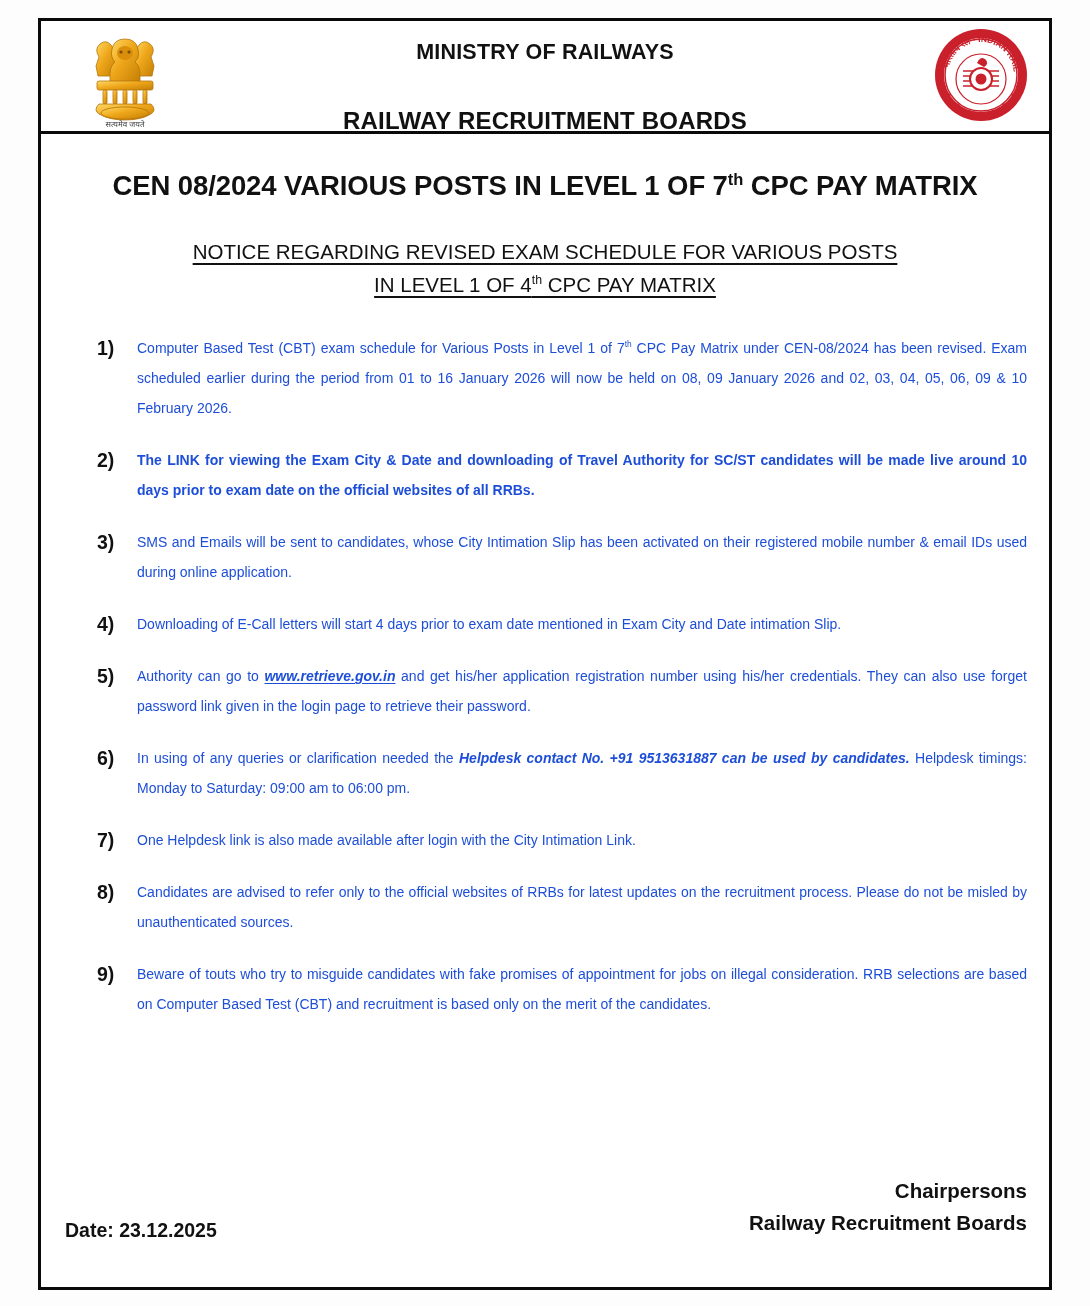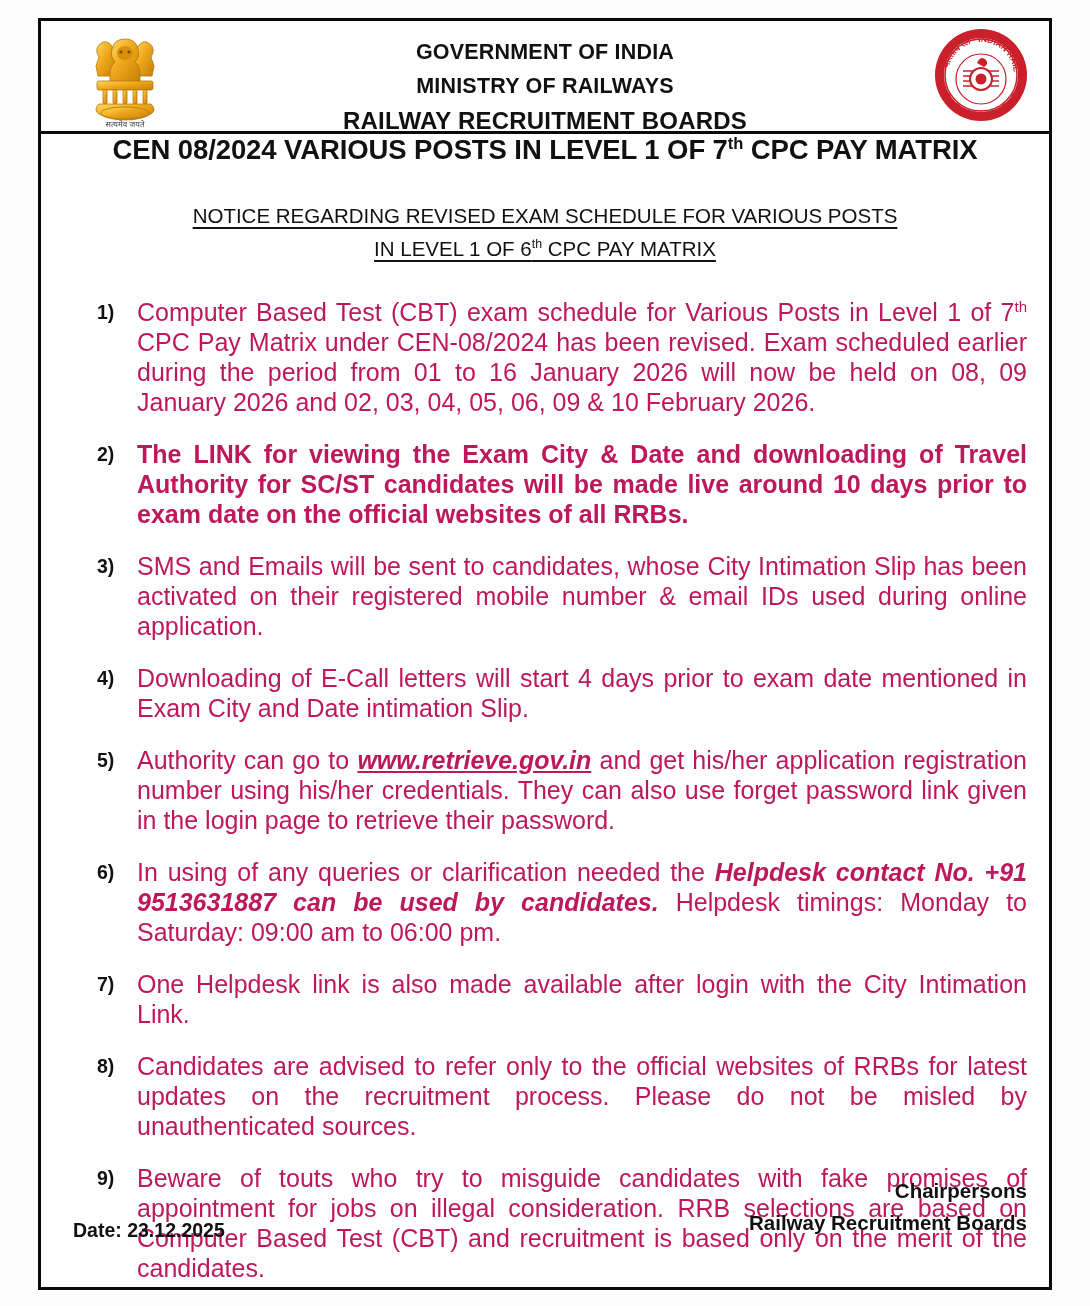--- a/index.html
+++ b/index.html
@@ -86,20 +86,21 @@
   
   .body-area {
     padding: 0;
     position: relative;
   }
 
   .doc-title {
     text-align: center;
     font-weight: bold;
     font-size: 27.5px;
+    margin-top: 36px;
     letter-spacing: -0.1px;
     color: #111;
   }
   .doc-subtitle {
     text-align: center;
     font-weight: normal;
     font-size: 20.5px;
     margin-top: 33px;
     line-height: 33px;
     color: #111;
@@ -126,40 +127,40 @@
   }
   .item .num {
     flex: 0 0 40px;
     font-weight: bold;
     font-size: 19.5px;
     line-height: 30px;
     color: #111;
   }
   .item .txt {
     flex: 1 1 auto;
-    font-size: 25px;
+    font-size: 14px;
     line-height: 30px;
     text-align: justify;
-    color: #be185d;
+    color: #1d4ed8;
     hyphens: none;
   }
   .item.bold .txt { font-weight: bold; }
 
   .lnk {
     font-weight: bold;
     font-style: italic;
     text-decoration: underline;
     text-underline-offset: 2px;
   }
   .bi { font-weight: bold; font-style: italic; }
 
   
   .footer {
     position: absolute;
-    left: 8px;
+    left: 0;
     right: 0;
     bottom: 20px;
     height: 92px;
   }
   .sign-block {
     position: absolute;
     right: 22px;
     top: 0;
     text-align: right;
     font-weight: bold;
@@ -216,21 +217,20 @@
             <rect x="64" y="63" width="4" height="14" rx="1.5"></rect>
 
             <path d="M20 77 q-6 6 0 10 q10 6 26 6 q16 0 26 -6 q6 -4 0 -10 z"></path>
             <ellipse cx="46" cy="86" rx="24" ry="6"></ellipse>
           </g>
           <text x="46" y="100" font-size="8" text-anchor="middle" fill="#3b3b3b" font-family="'Liberation Sans', sans-serif">सत्यमेव जयते</text>
         </svg>
       </div>
 
       <div class="header-titles">
-        <div class="hdr-line1">GOVERNMENT OF INDIA</div>
         <div class="hdr-line2">MINISTRY OF RAILWAYS</div>
       </div>
       <div class="hdr-line3">RAILWAY RECRUITMENT BOARDS</div>
 
       <div class="emblem-right">
         <svg viewBox="0 0 96 96" width="96" height="96" aria-hidden="true">
           <circle cx="48" cy="48" r="46" fill="#C9202B"></circle>
           <circle cx="48" cy="48" r="37" fill="#ffffff"></circle>
           <circle cx="48" cy="48" r="36" fill="none" stroke="#C9202B" stroke-width="1.5"></circle>
 
@@ -267,21 +267,21 @@
 
       <div class="doc-title">
         <span>CEN 08/2024 VARIOUS POSTS IN LEVEL 1 OF 7</span><sup>th</sup><span> CPC PAY MATRIX</span>
       </div>
 
       <div class="doc-subtitle">
         <div>
           <span class="u">NOTICE REGARDING REVISED EXAM SCHEDULE FOR VARIOUS POSTS </span>
         </div>
         <div>
-          <span class="u"><span>IN LEVEL 1 OF 6</span><sup>th</sup><span> CPC PAY MATRIX</span></span>
+          <span class="u"><span>IN LEVEL 1 OF 4</span><sup>th</sup><span> CPC PAY MATRIX</span></span>
         </div>
       </div>
 
       <ol class="list" style="list-style:none;">
 
         <li class="item">
           <span class="num">1)</span>
           <span class="txt"><span>Computer Based Test (CBT) exam schedule for Various Posts in Level 1 of 7</span><sup>th</sup><span> CPC Pay Matrix under CEN-08/2024 has been revised. Exam scheduled earlier during the period from 01 to 16 January 2026 will now be held on 08, 09 January 2026 and 02, 03, 04, 05, 06, 09 &amp; 10 February 2026.</span></span>
         </li>
 

